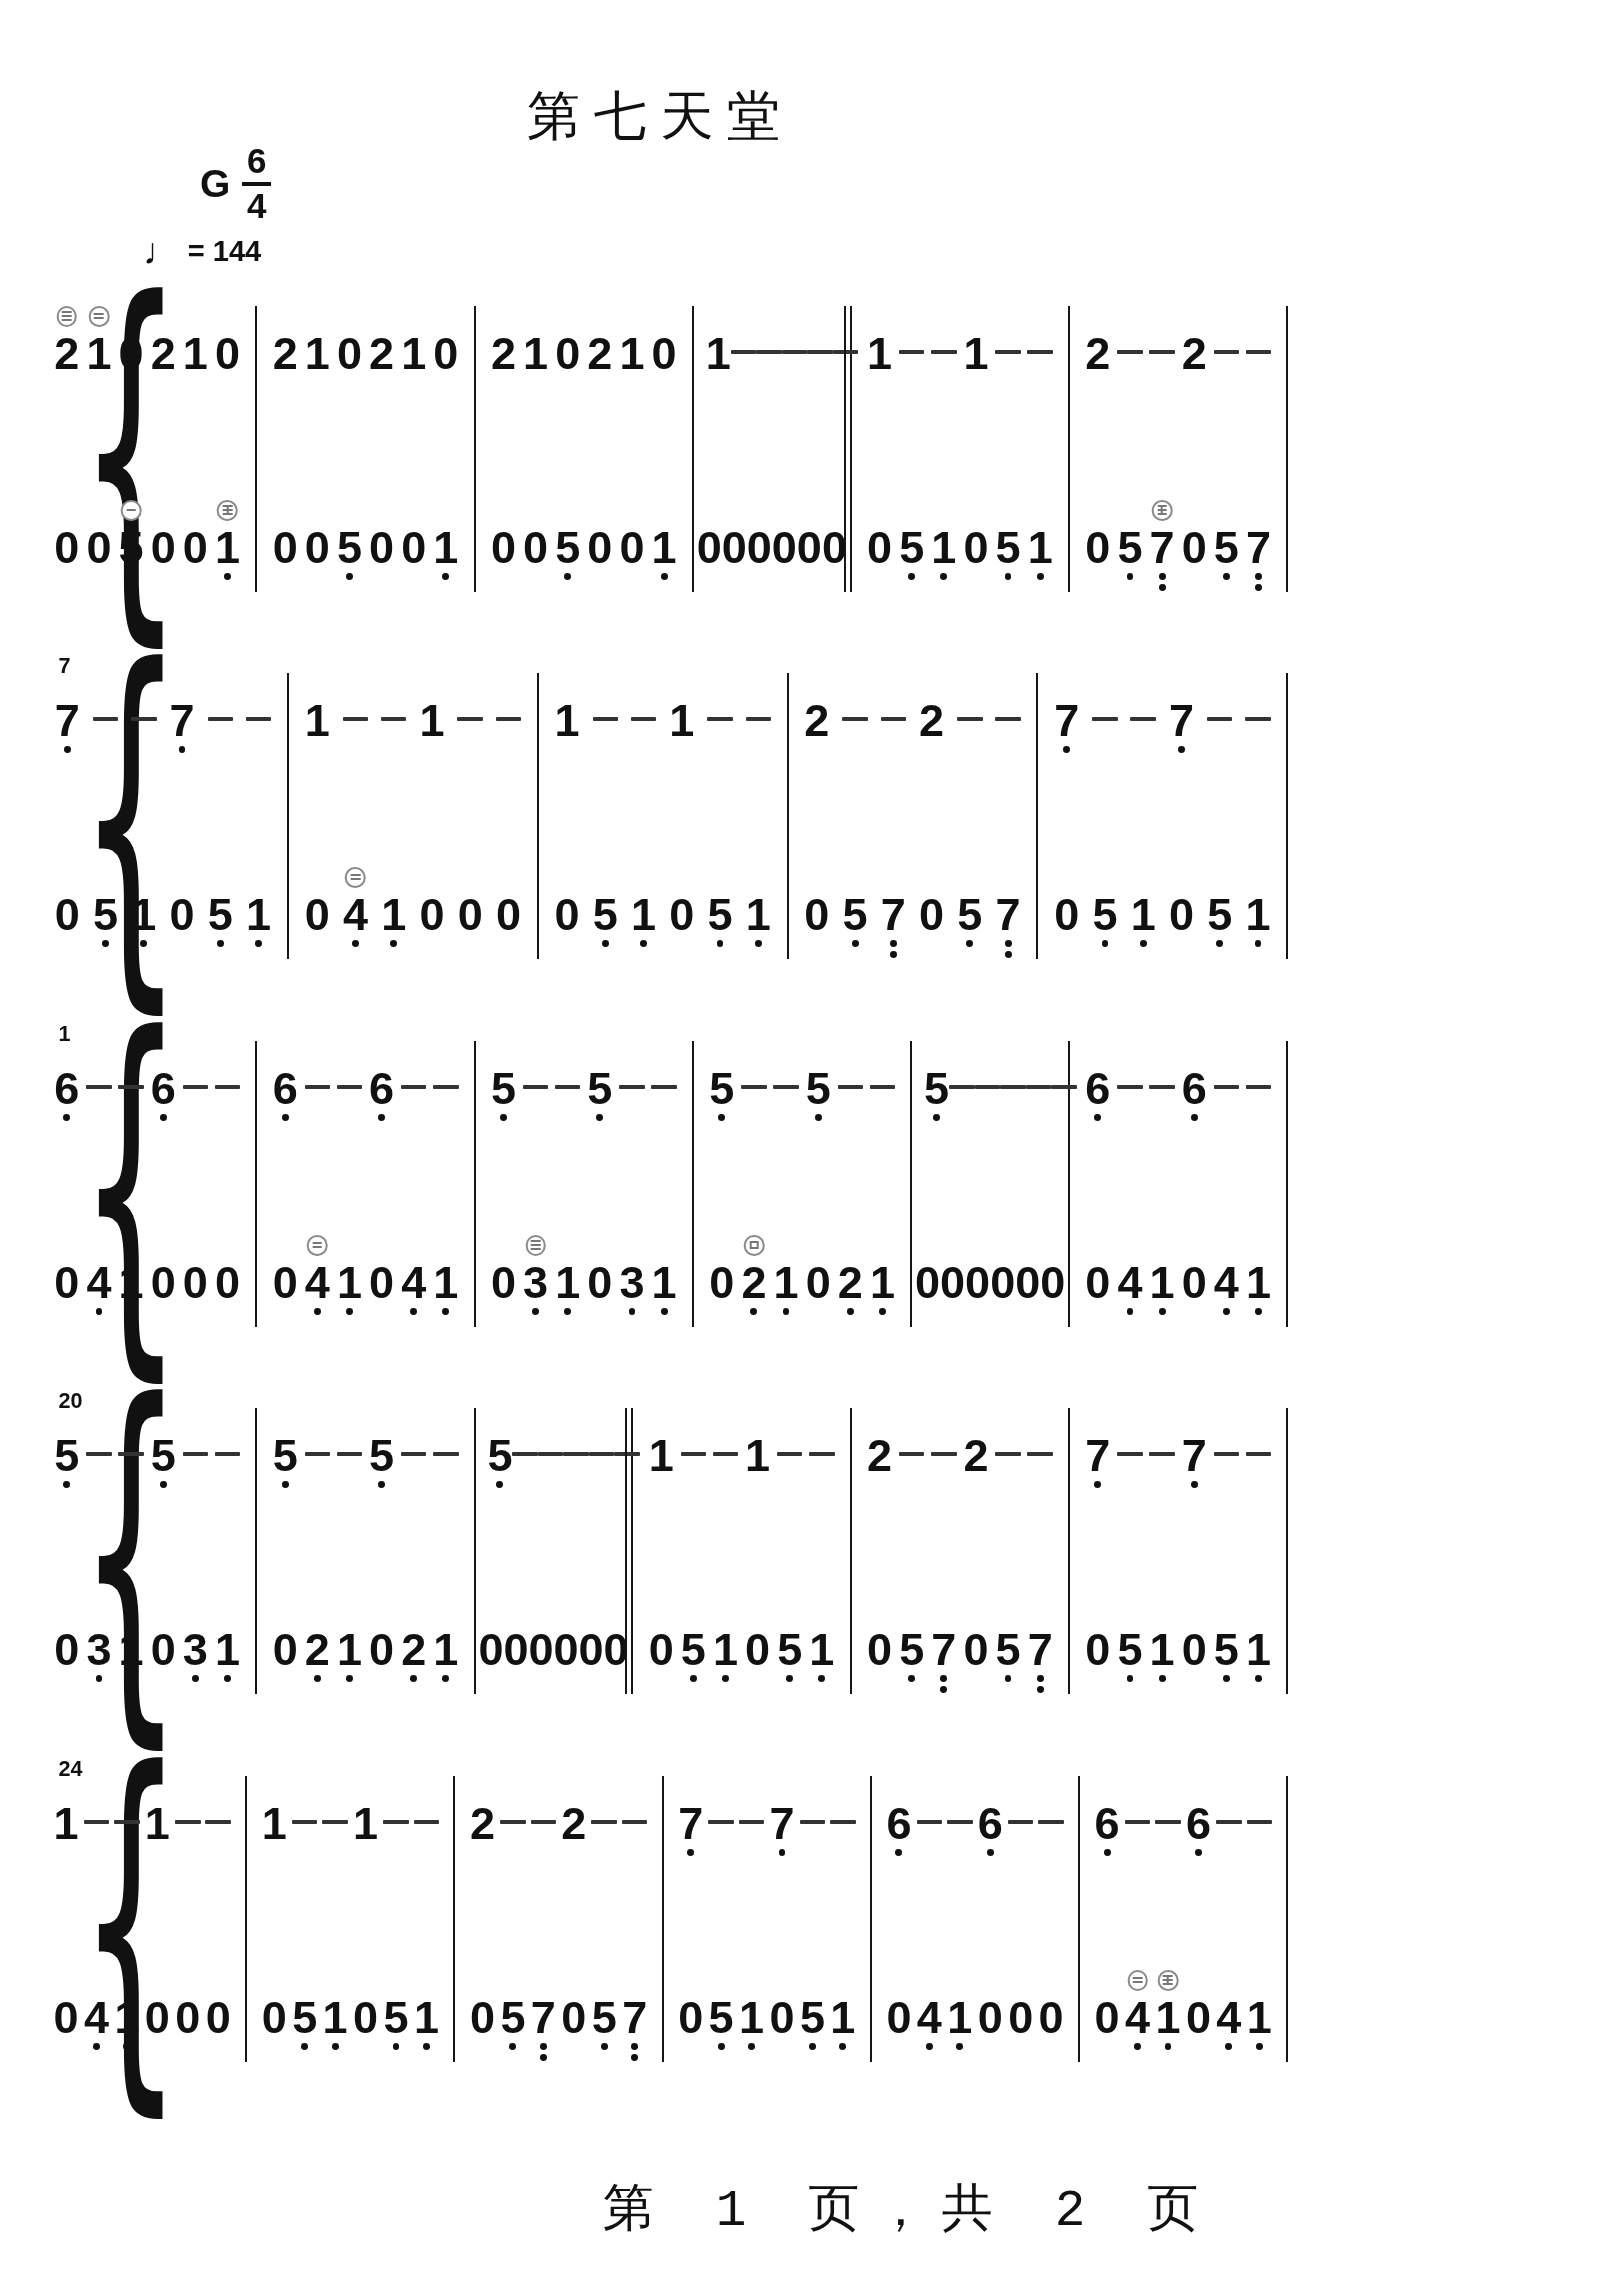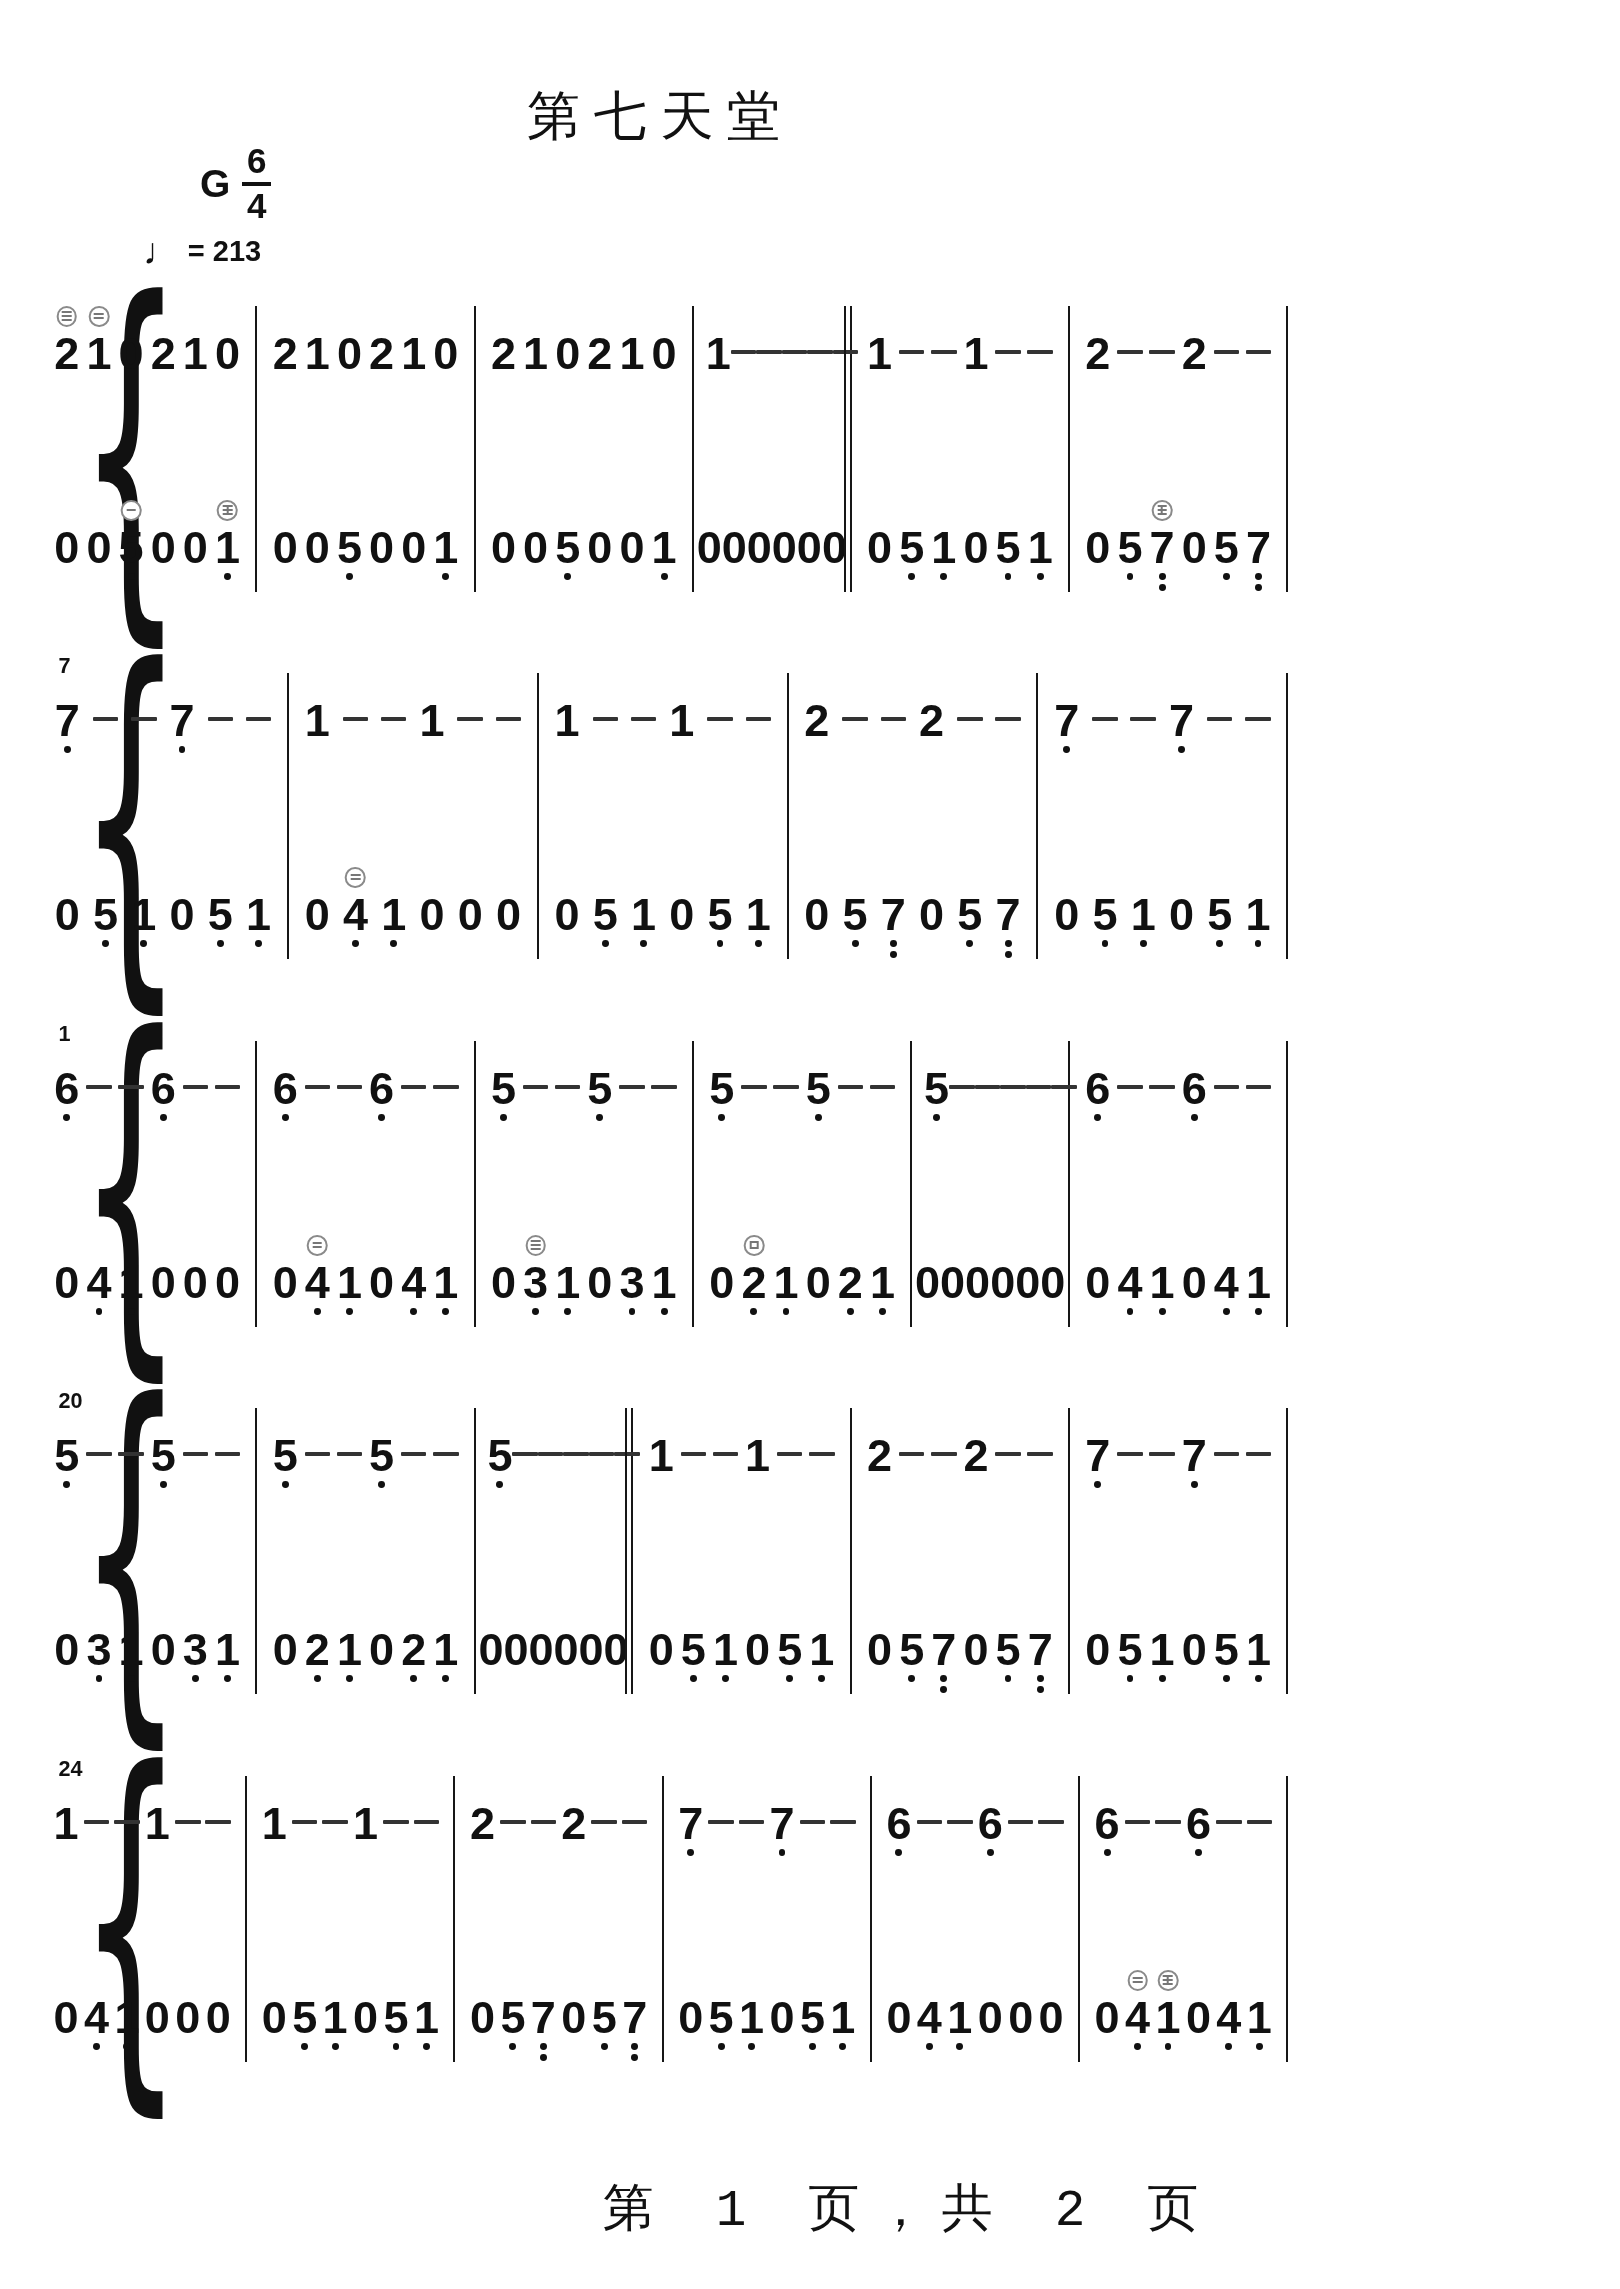--- a/index.html
+++ b/index.html
@@ -56,21 +56,21 @@
     <span class="keyletter">G</span>
     <span class="frac">
       <span class="fn">6</span>
       <span class="fracbar"></span>
       <span class="fn">4</span>
     </span>
   </div>
 
   <div class="tempo">
     <span class="note">♩</span>
-    <span>= 213</span>
+    <span>= 144</span>
   </div>
 
   <div id="score">
       <div class="system" style="top: 306px;">
         <div class="brace">{</div>
         <div class="measure">
           <div class="mrow">
             <span class="tok">
               <span class="fing" title="三">
                 <i class="s"></i>

